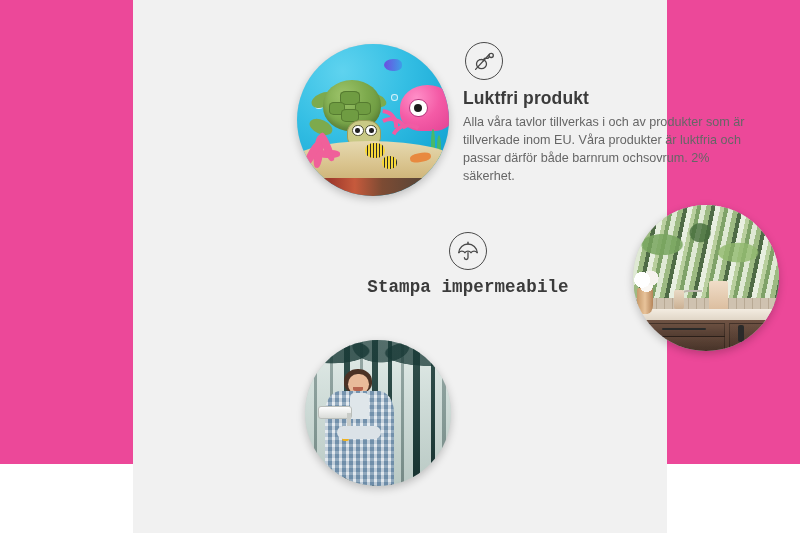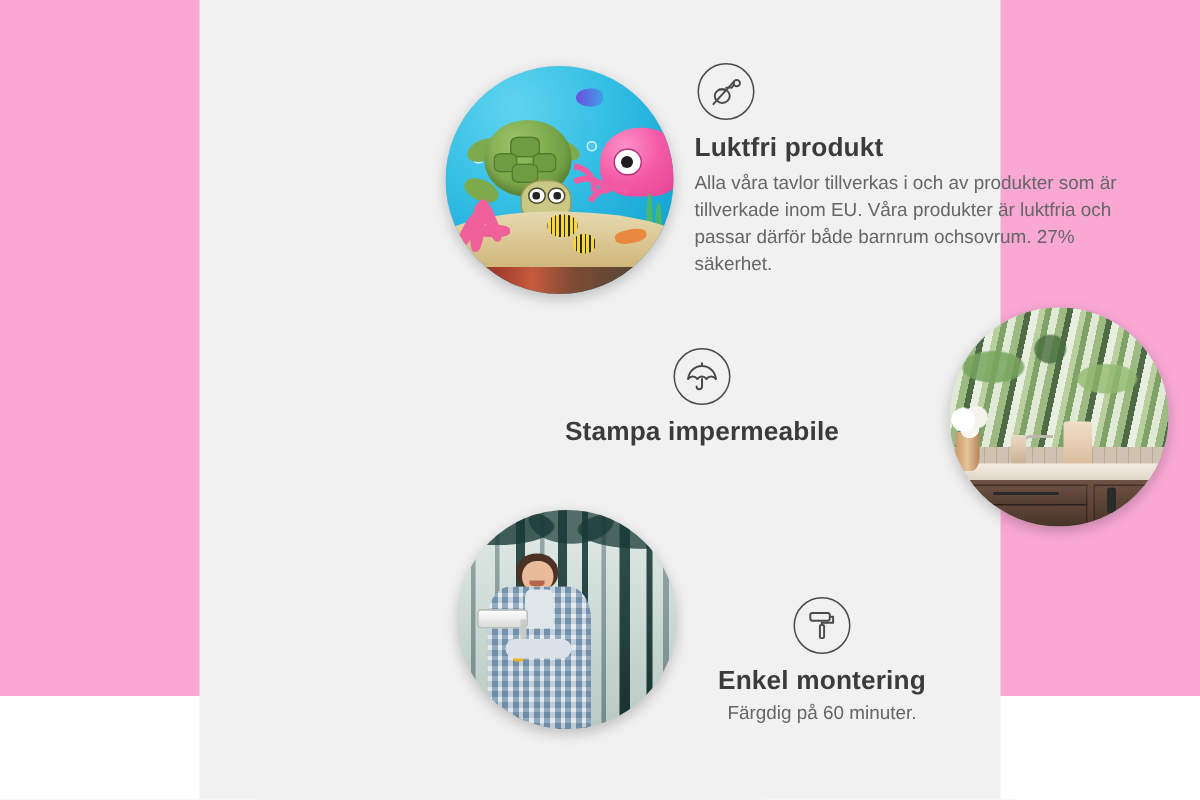--- a/index.html
+++ b/index.html
@@ -11,21 +11,21 @@
     width: 800px;
     height: 533px;
     background: #ffffff;
     font-family: "Liberation Sans", sans-serif;
     overflow: hidden;
   }
   .stage {
     position: relative;
     width: 800px;
     height: 464px;
-    background: #f9a8d4;
+    background: #ec4899;
   }
   .panel {
     position: absolute;
     left: 133px;
     top: 0;
     width: 534px;
     height: 533px;
     background: #f1f1f1;
   }
 
@@ -264,21 +264,21 @@
   }
 
   
   #feature-odorless { left: 330px; top: 42px; width: 300px; text-align: left; }
   #feature-odorless .feat-icon { margin: 0 0 8px 2px; }
   #feature-odorless .feat-title { margin-bottom: 5px; }
 
   
   #feature-waterproof { left: 200px; top: 232px; width: 270px; text-align: center; }
   #feature-waterproof .feat-icon { margin: 0 auto 7px auto; }
-  #feature-waterproof .feat-title { margin-bottom: 6px; }
+  #feature-waterproof .feat-title { margin-bottom: 6px; font-family: Liberation Mono, monospace; }
 
   
   #feature-assembly { left: 300px; top: 398px; width: 230px; text-align: center; }
   #feature-assembly .feat-icon { margin: 0 auto 7px auto; }
   #feature-assembly .feat-title { margin-bottom: 3px; }
 </style>
 </head>
 <body>
 
 <div class="stage">
@@ -385,43 +385,32 @@
         <svg width="24" height="24" viewBox="0 0 24 24" fill="none" stroke="#4a4a4a" stroke-width="1.3" stroke-linecap="round" stroke-linejoin="round">
           <ellipse cx="9.5" cy="15" rx="5" ry="4.6"></ellipse>
           <path d="M7.6 10.6h3.8v1.2"></path>
           <path d="M12.2 9.4h3.6"></path>
           <path d="M15.8 9.4l1.6-1.8"></path>
           <circle cx="19.2" cy="6.4" r="2.1"></circle>
           <path d="M3.6 20.4L17.4 5.2"></path>
         </svg>
       </div>
       <div class="feat-title">Luktfri produkt</div>
-      <div class="feat-desc">Alla våra tavlor tillverkas i och av produkter som är tillverkade inom EU. Våra produkter är luktfria och passar därför både barnrum ochsovrum. 27% säkerhet.</div>
+      <div class="feat-desc">Alla våra tavlor tillverkas i och av produkter som är tillverkade inom EU. Våra produkter är luktfria och passar därför både barnrum ochsovrum. 2% säkerhet.</div>
     </div>
 
     <div class="feature" id="feature-waterproof">
       <div class="feat-icon">
         <svg width="24" height="24" viewBox="0 0 24 24" fill="none" stroke="#4a4a4a" stroke-width="1.3" stroke-linecap="round" stroke-linejoin="round">
           <path d="M2.8 13.6A9.2 9.2 0 0 1 12 5a9.2 9.2 0 0 1 9.2 8.6"></path>
           <path d="M2.8 13.6c1.6-2.1 4.5-2.1 6.1 0"></path>
           <path d="M8.9 13.6c1.6-2.1 4.5-2.1 6.1 0"></path>
           <path d="M15 13.6c1.6-2.1 4.5-2.1 6.2 0"></path>
           <path d="M12 5V3.2"></path>
           <path d="M12 13.6v5.1a1.8 1.8 0 0 1-3.6 0"></path>
         </svg>
       </div>
       <div class="feat-title">Stampa impermeabile</div>
     </div>
 
-    <div class="feature" id="feature-assembly">
-      <div class="feat-icon">
-        <svg width="24" height="24" viewBox="0 0 24 24" fill="none" stroke="#4a4a4a" stroke-width="1.3" stroke-linecap="round" stroke-linejoin="round">
-          <rect x="4.2" y="3.6" width="13" height="5.2" rx="1.4"></rect>
-          <path d="M17.2 6.2h2.2v3.9h-7.5v1.6"></path>
-          <rect x="10.6" y="11.6" width="2.8" height="8.8" rx="0.9"></rect>
-        </svg>
-      </div>
-      <div class="feat-title">Enkel montering</div>
-      <div class="feat-desc">Färgdig på 60 minuter.</div>
-    </div>
 
   </div>
 </div>
 
 </body></html>

